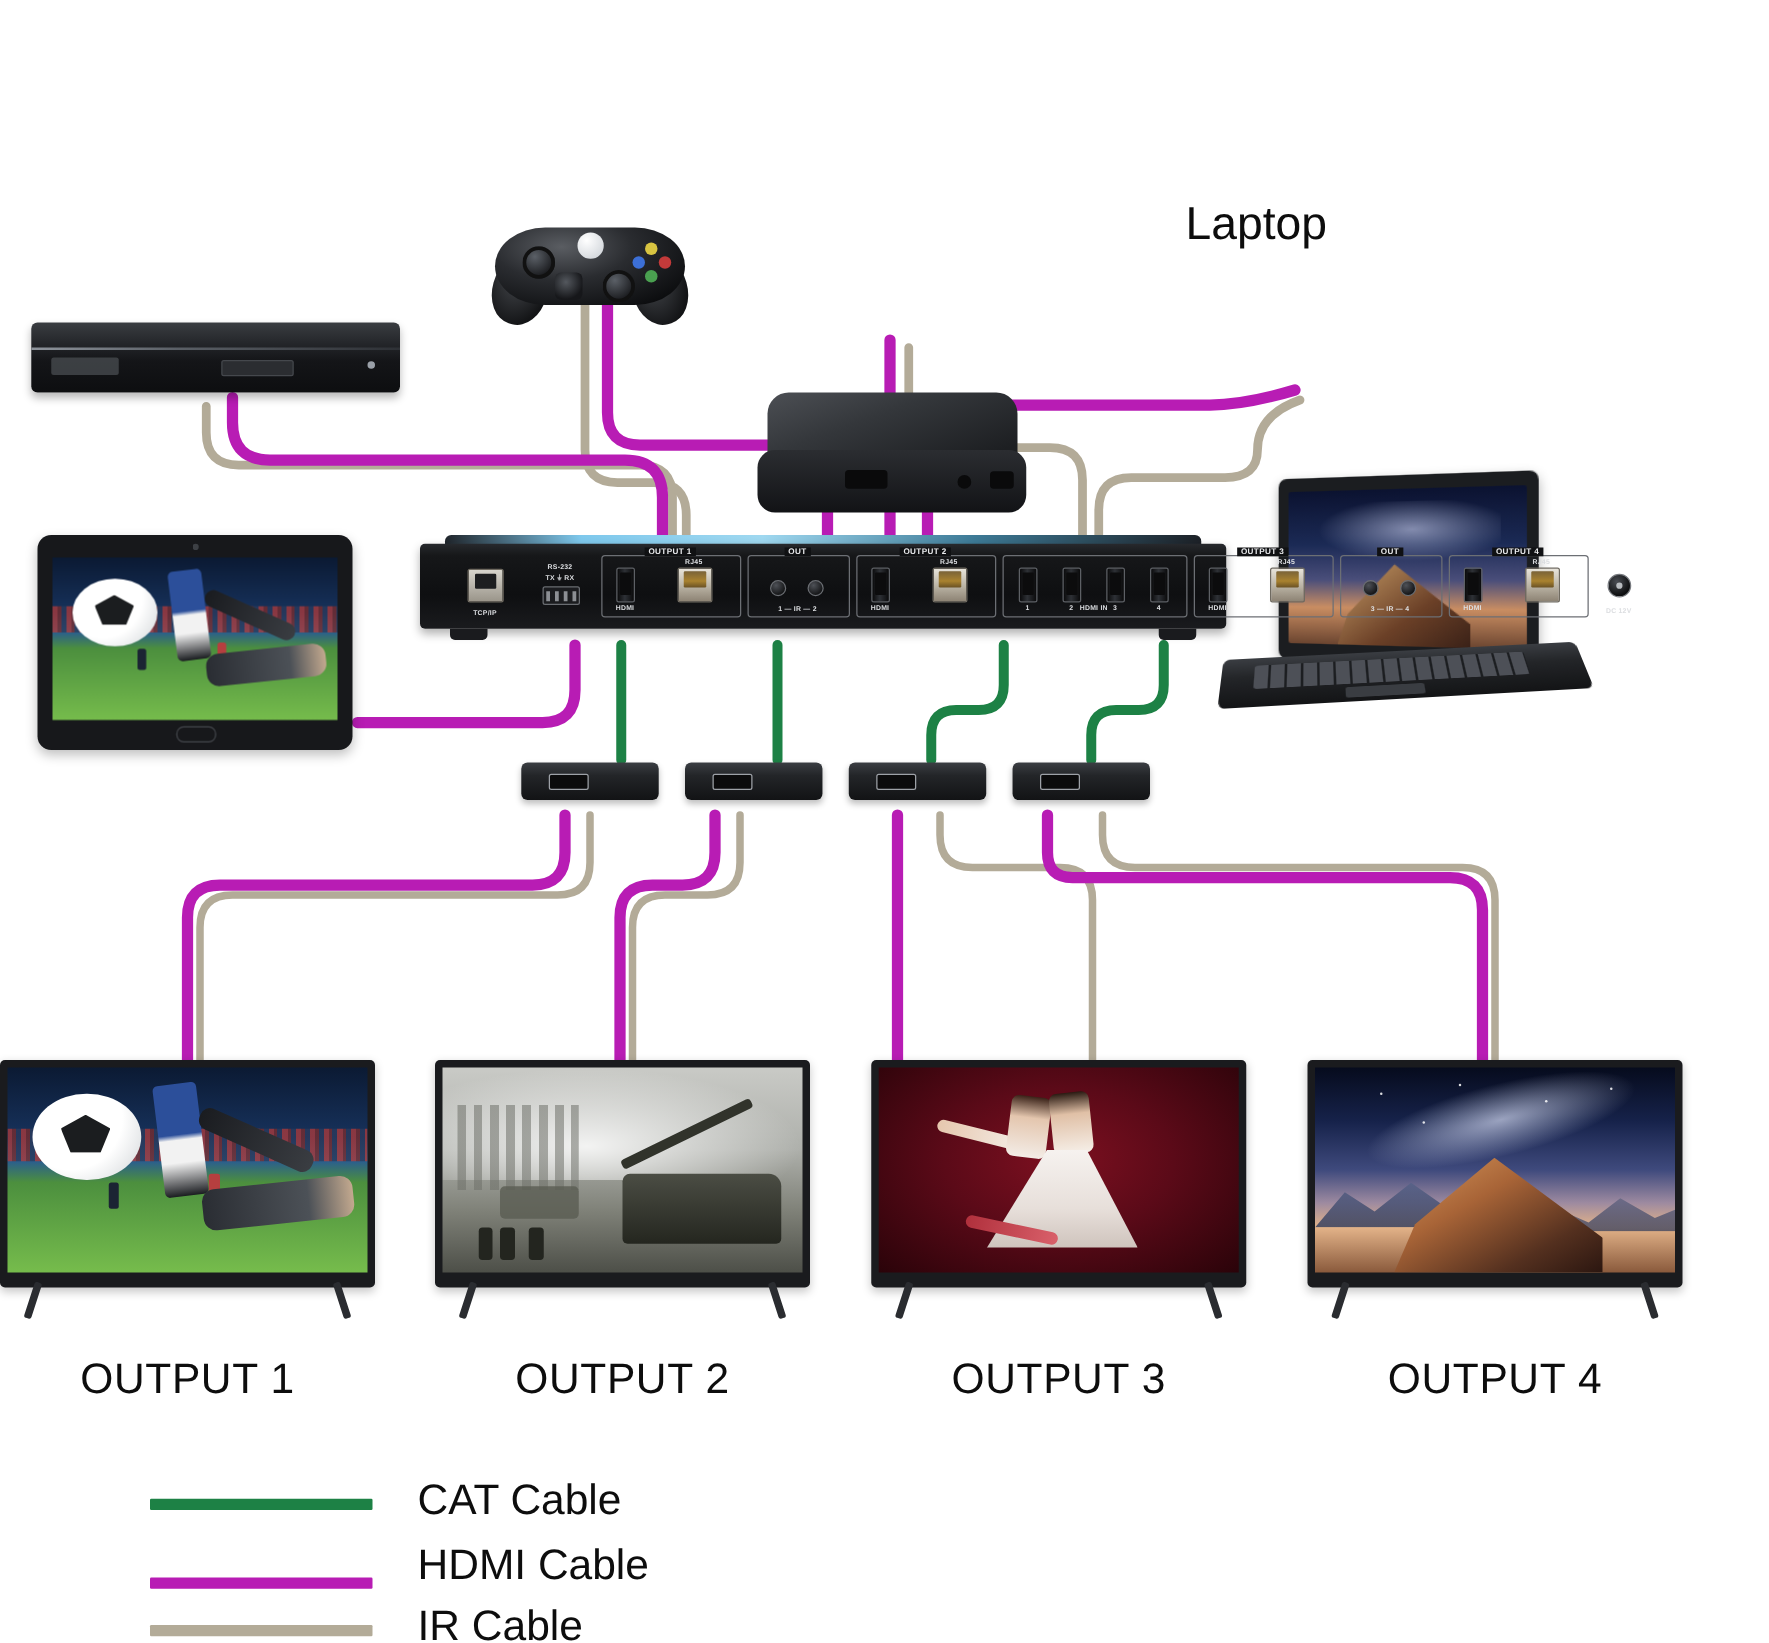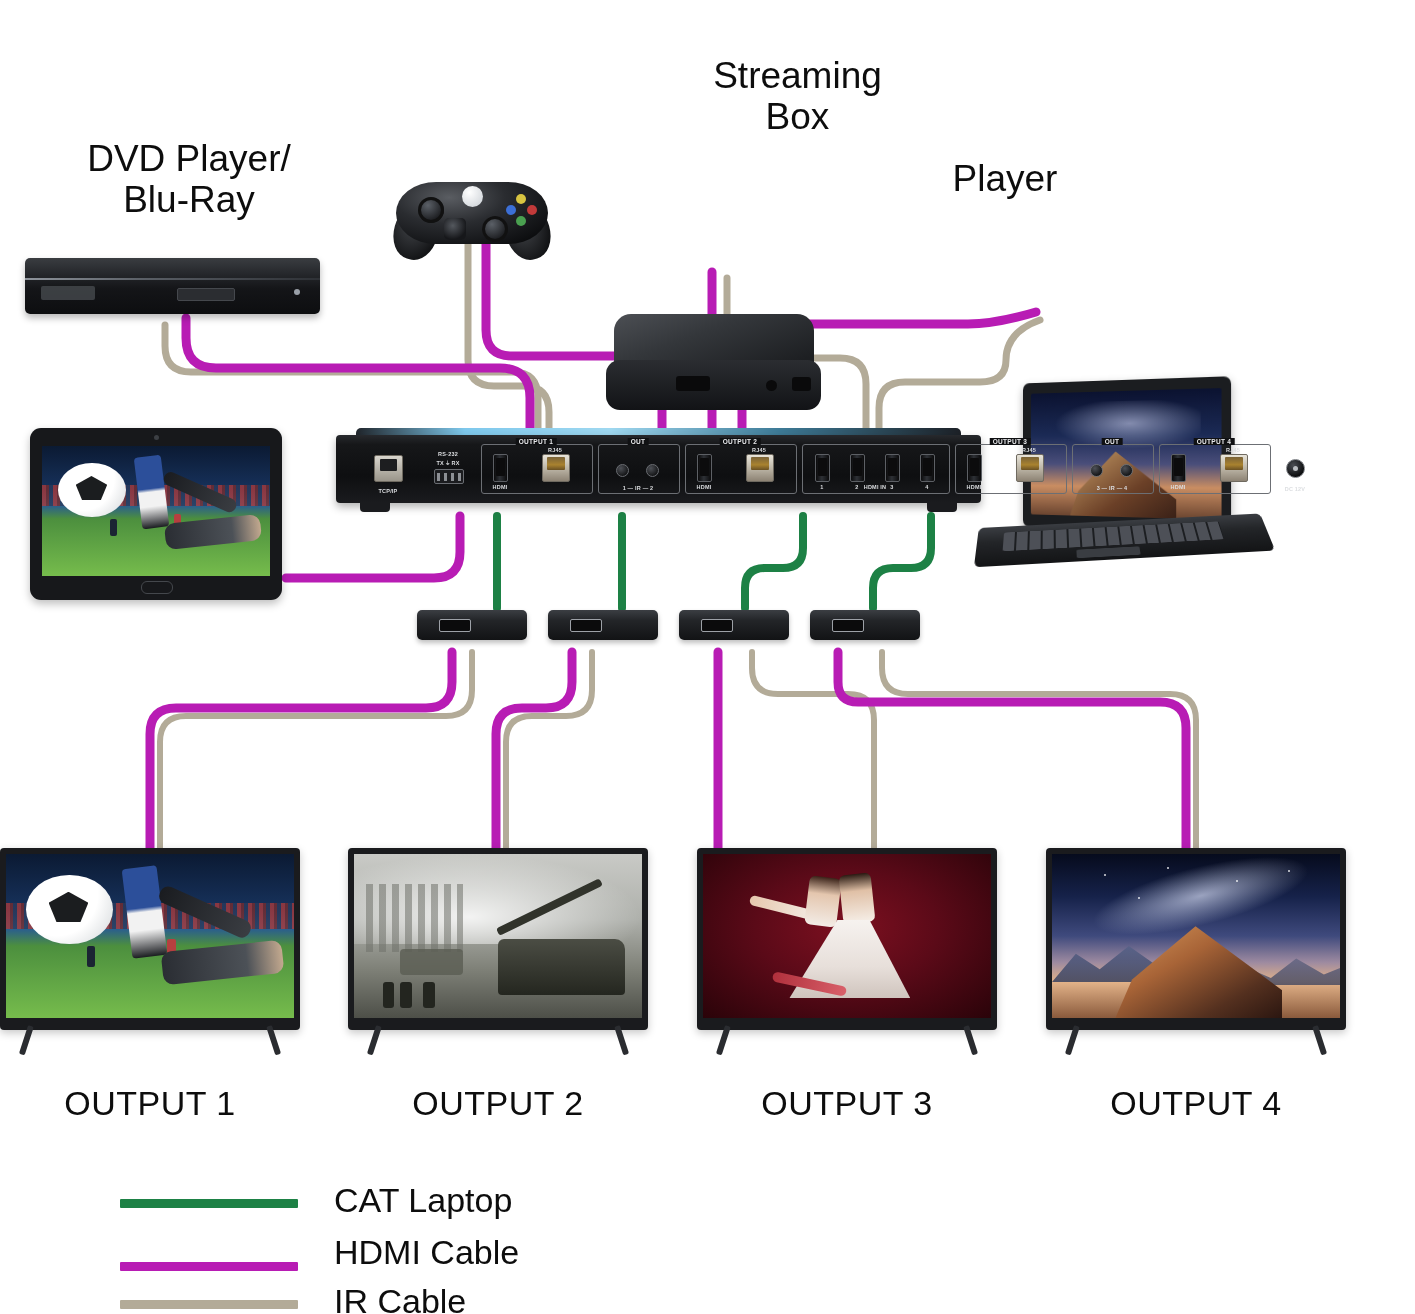--- a/index.html
+++ b/index.html
@@ -233,25 +233,21 @@
 
       <g stroke="#b81cb4" stroke-width="9">
         <path d="M452,652 V682 Q452,708 426,708 H176 Q150,708 150,734 V848"></path>
         <path d="M572,652 V682 Q572,708 546,708 H522 Q496,708 496,734 V848"></path>
         <path d="M718,652 V848"></path>
         <path d="M838,652 V682 Q838,702 858,702 H1160 Q1186,702 1186,728 V848"></path>
       </g>
     </g>
   </svg>
 
-  <div class="lbl big" style="left:54px;top:138px;width:270px;">DVD Player/
-Blu-Ray</div>
-  <div class="lbl big" style="left:670px;top:55px;width:255px;">Streaming
-Box</div>
-  <div class="lbl big" style="left:920px;top:158px;width:170px;">Player</div>
+  <div class="lbl big" style="left:920px;top:158px;width:170px;">Laptop</div>
 
   <div class="dev dvd" style="left:25px;top:258px;">
     <div class="lg"></div>
       <div class="slot"></div>
       <div class="led"></div>
   </div>
 
   <div class="dev pad" style="left:396px;top:108px;">
     <div class="grip l"></div>
       <div class="grip r"></div>
@@ -474,21 +470,21 @@
         <div class="far2"></div>
         <div class="pk"></div>
     </div>
     <div class="legL"></div>
       <div class="legR"></div>
   </div>
   <div class="lbl out" style="left:1046px;top:1084px;width:300px;">OUTPUT 4</div>
 
   <div>
     <div class="legend-line" style="left:120px;top:1199px;width:178px;background:#1d8145;"></div>
-    <div class="lbl leg" style="left:334px;top:1181px;width:340px;">CAT Laptop</div>
+    <div class="lbl leg" style="left:334px;top:1181px;width:340px;">CAT Cable</div>
 
     <div class="legend-line" style="left:120px;top:1262px;width:178px;background:#b81cb4;"></div>
     <div class="lbl leg" style="left:334px;top:1233px;width:340px;">HDMI Cable</div>
 
     <div class="legend-line" style="left:120px;top:1300px;width:178px;background:#b3ab98;"></div>
     <div class="lbl leg" style="left:334px;top:1282px;width:340px;">IR Cable</div>
   </div>
 
 </div>
 

